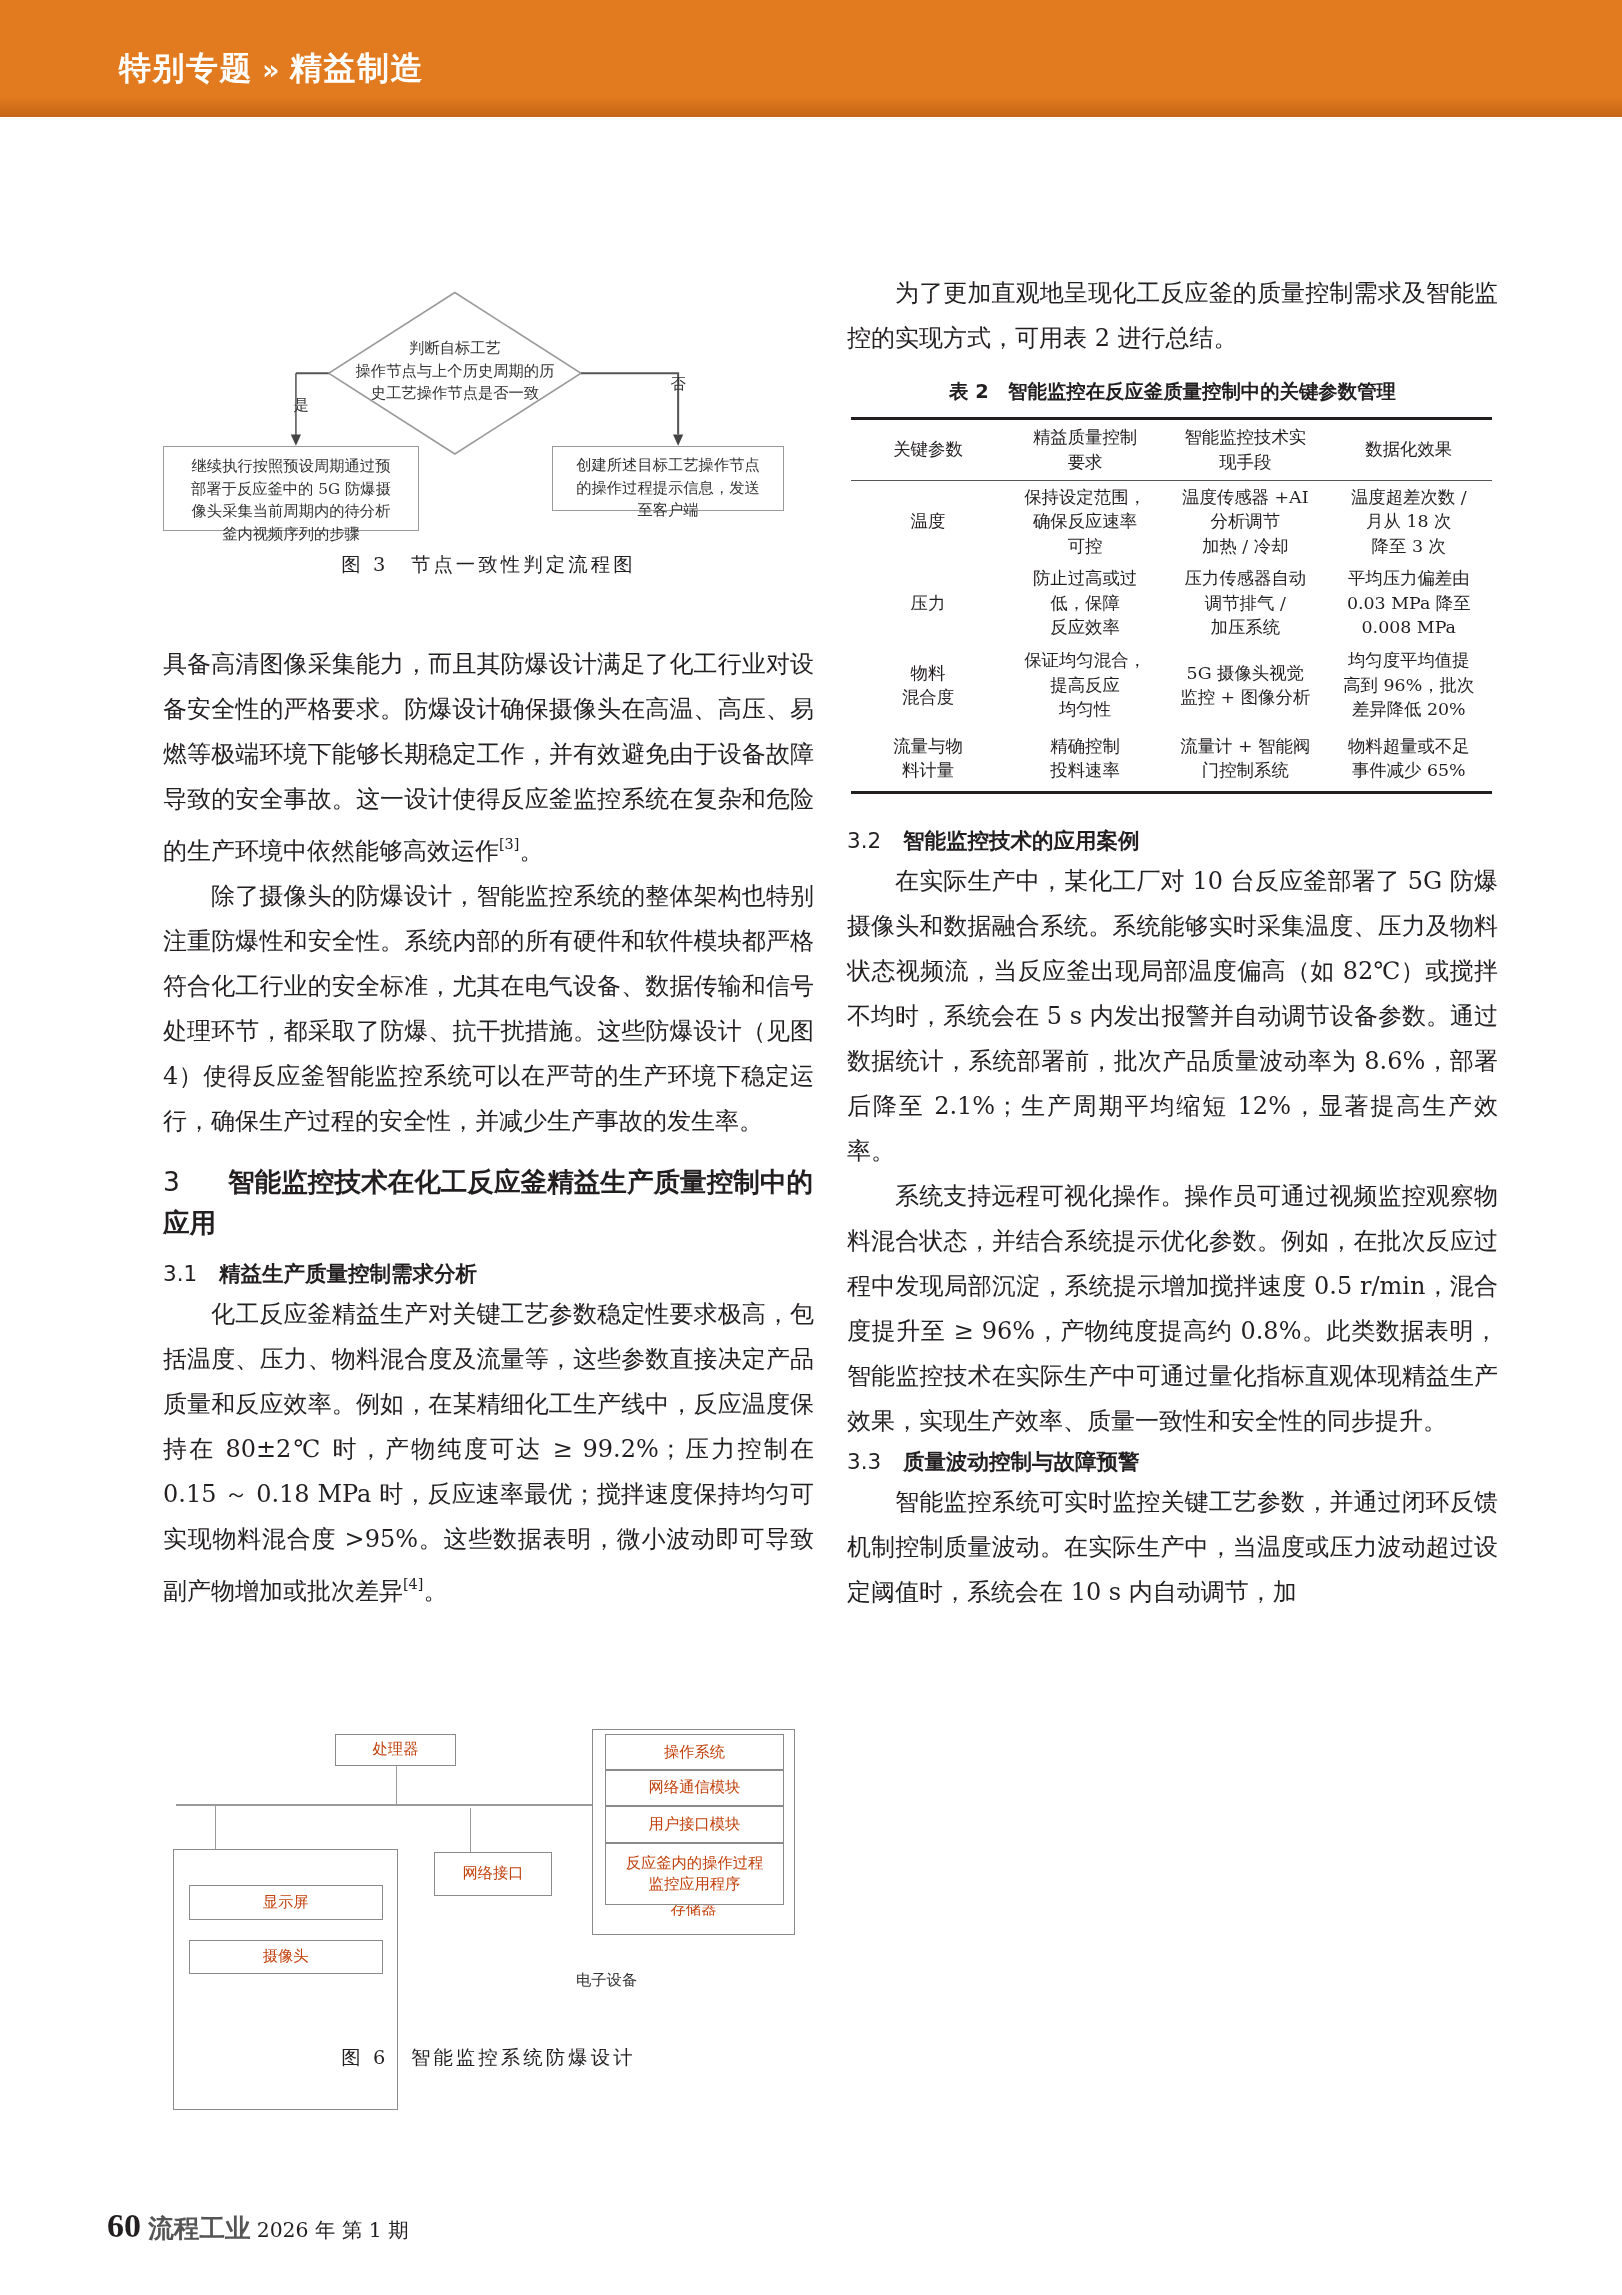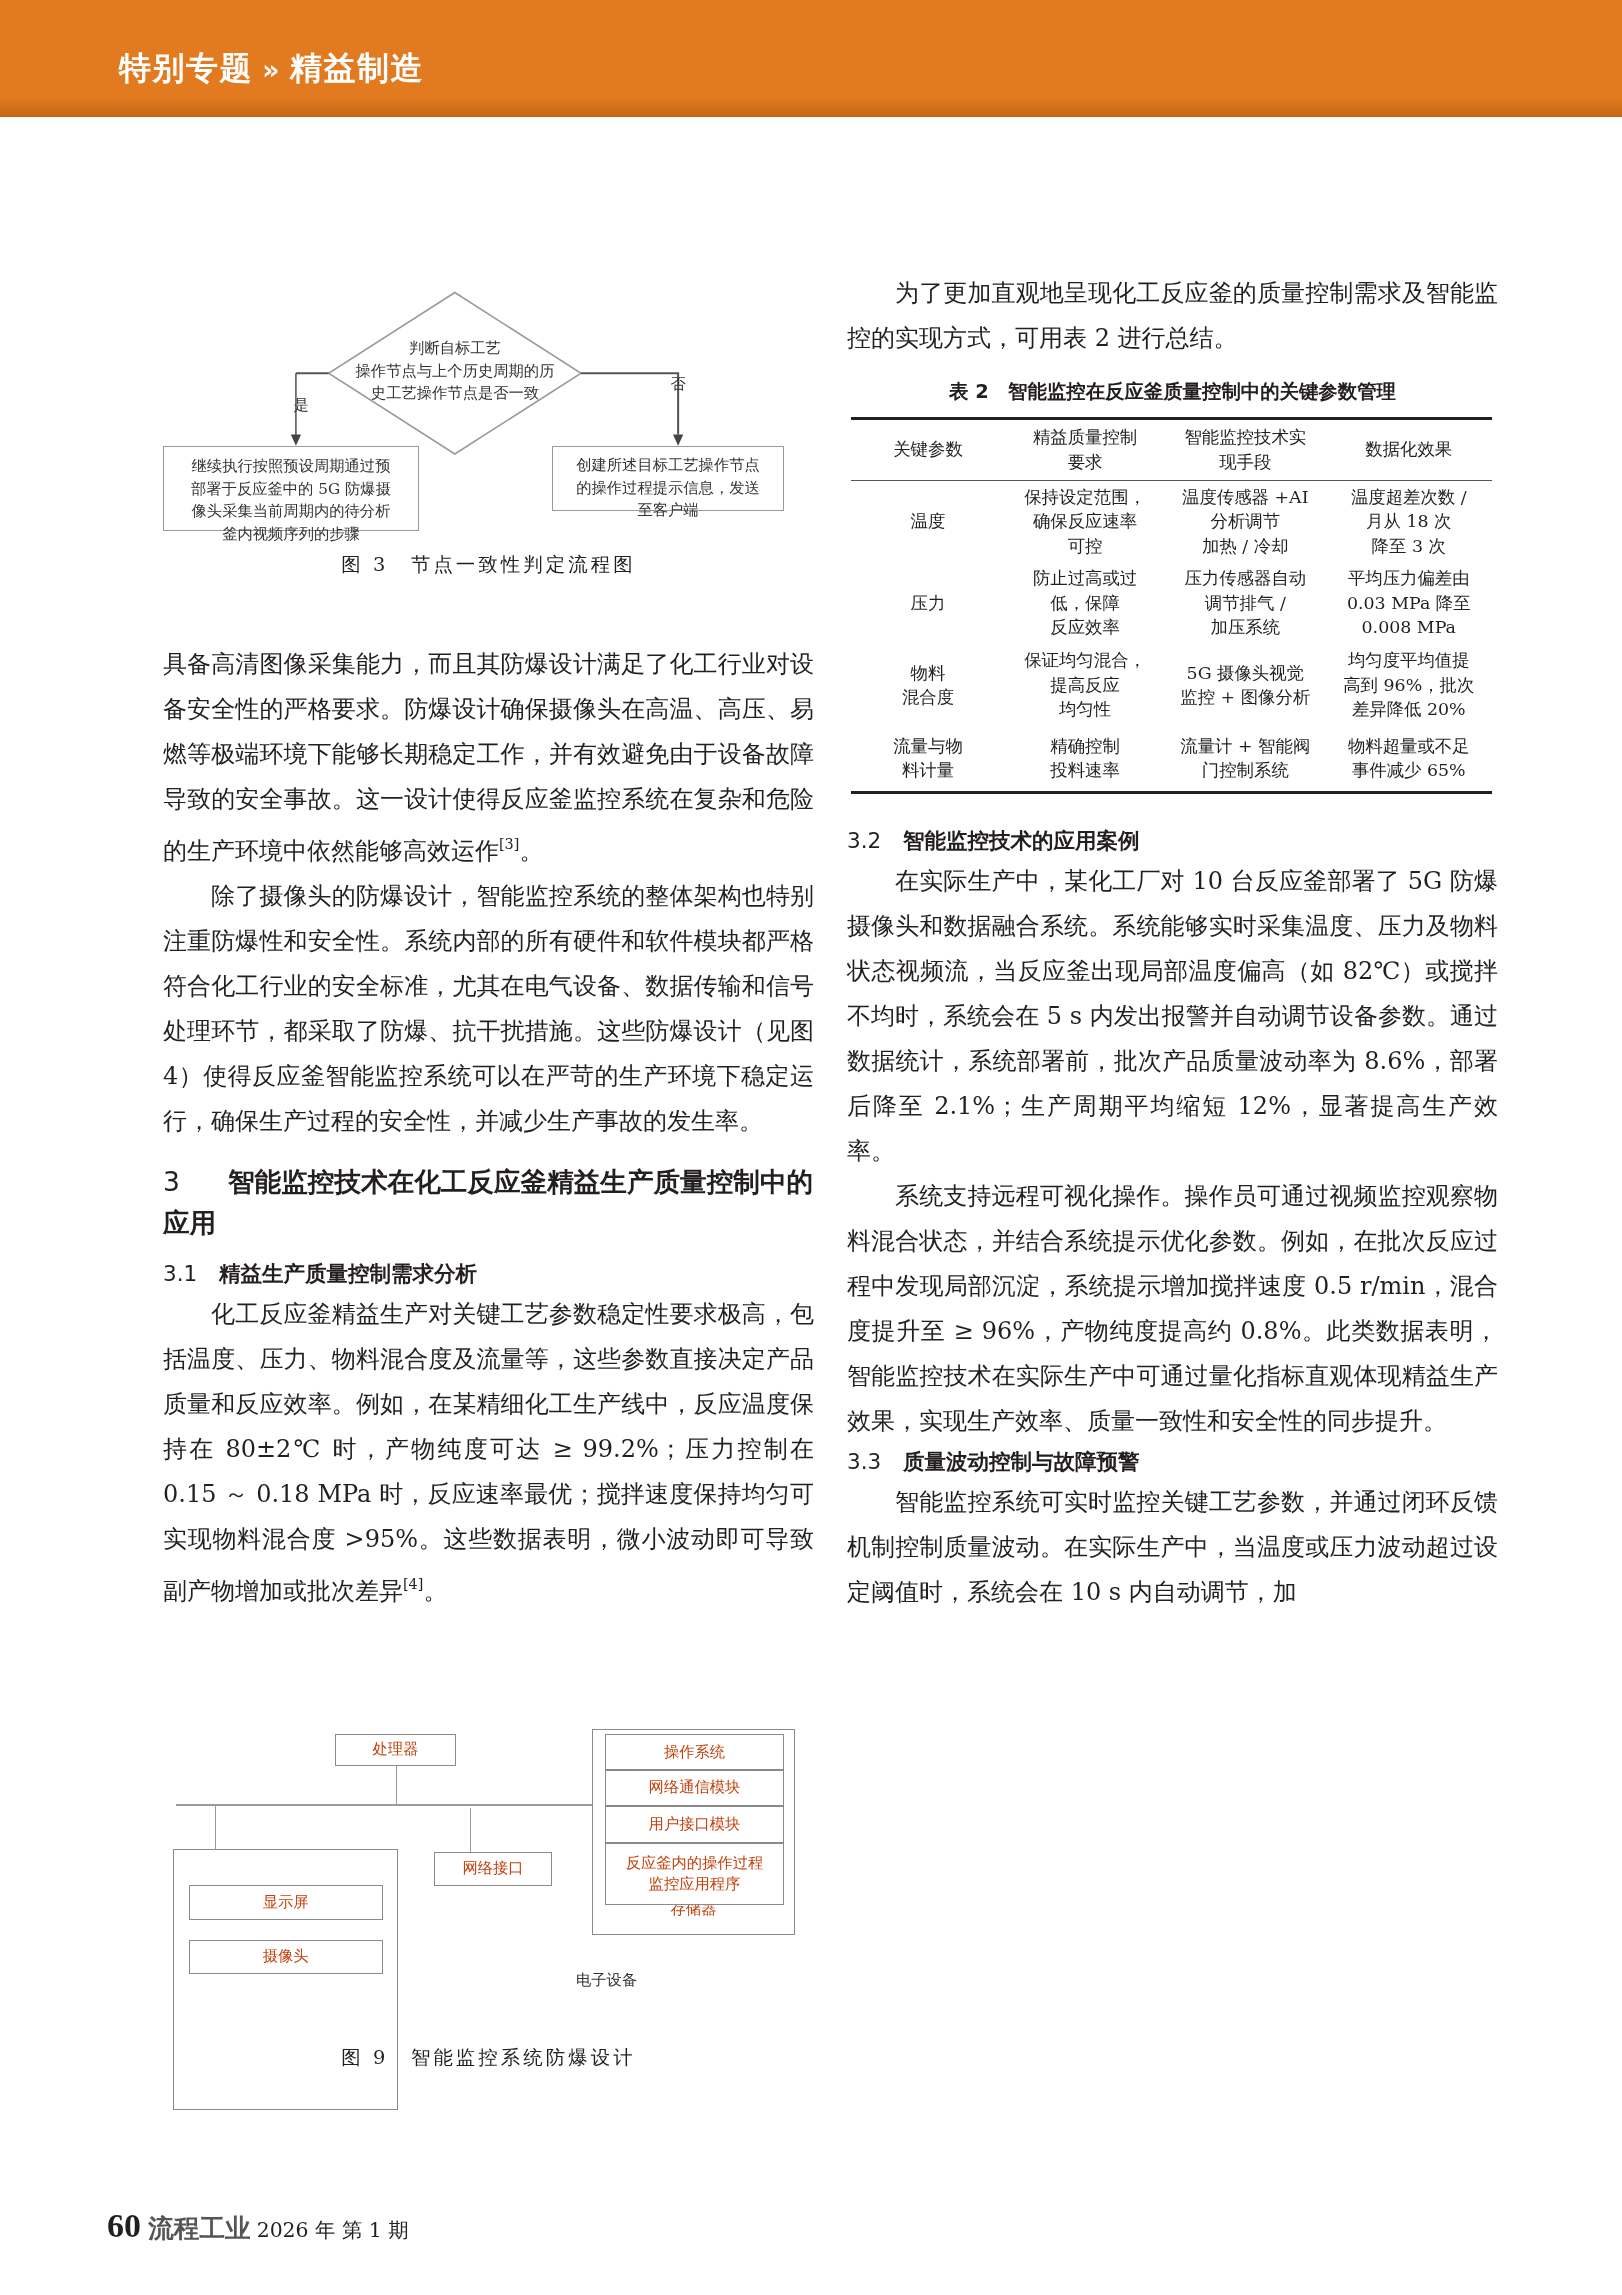--- a/index.html
+++ b/index.html
@@ -105,31 +105,31 @@
 
 <div class="fig4">
   <div class="line" style="left:13.3px;top:87px;width:417px;height:2px;"></div>
   <div class="line" style="left:233px;top:48px;width:1px;height:41px;"></div>
   <div class="line" style="left:52px;top:89px;width:1px;height:44px;"></div>
   <div class="line" style="left:307px;top:91px;width:1px;height:45px;"></div>
   <div class="box" style="left:172px;top:17px;width:121px;height:32px;">处理器</div>
   <div class="box" style="left:10.2px;top:132px;width:225px;height:261px;"></div>
   <div class="box" style="left:25.6px;top:168px;width:194px;height:35px;">显示屏</div>
   <div class="box" style="left:25.6px;top:223px;width:194px;height:34px;">摄像头</div>
-  <div class="box" style="left:271px;top:135px;width:118px;height:34px;">网络接口</div>
+  <div class="box" style="left:271px;top:135px;width:118px;height:44px;">网络接口</div>
   <div class="box" style="left:429px;top:12.3px;width:203px;height:206px;align-items:flex-end;padding-bottom:14.3px;">
     <span>存储器</span>
   </div>
   <div class="box" style="left:442px;top:17.4px;width:179px;height:36px;">操作系统</div>
   <div class="box" style="left:442px;top:53px;width:179px;height:36px;">网络通信模块</div>
   <div class="box" style="left:442px;top:89px;width:179px;height:37px;">用户接口模块</div>
   <div class="box" style="left:442px;top:126px;width:179px;height:62px;white-space:pre-line;">反应釜内的操作过程
 监控应用程序</div>
   <div style="position:absolute;left:413px;top:253px;font-size:15.3px;color:#333;">电子设备</div>
-  <div class="caption" style="position:absolute;left:0;top:327px;width:651px;">图 9　智能监控系统防爆设计</div>
+  <div class="caption" style="position:absolute;left:0;top:327px;width:651px;">图 6　智能监控系统防爆设计</div>
 </div>
 
 <div class="col col-right" style="top:271px;">
   <p class="para indent">为了更加直观地呈现化工反应釜的质量控制需求及智能监控的实现方式，可用表 2 进行总结。</p>
 
   <div class="tbl-title" style="margin-top:17.4px;margin-bottom:11.2px;">表 2　智能监控在反应釜质量控制中的关键参数管理</div>
   <table class="t2">
     <thead>
       <tr>
         <th style="width:24%;white-space:pre-line;">关键参数</th>

